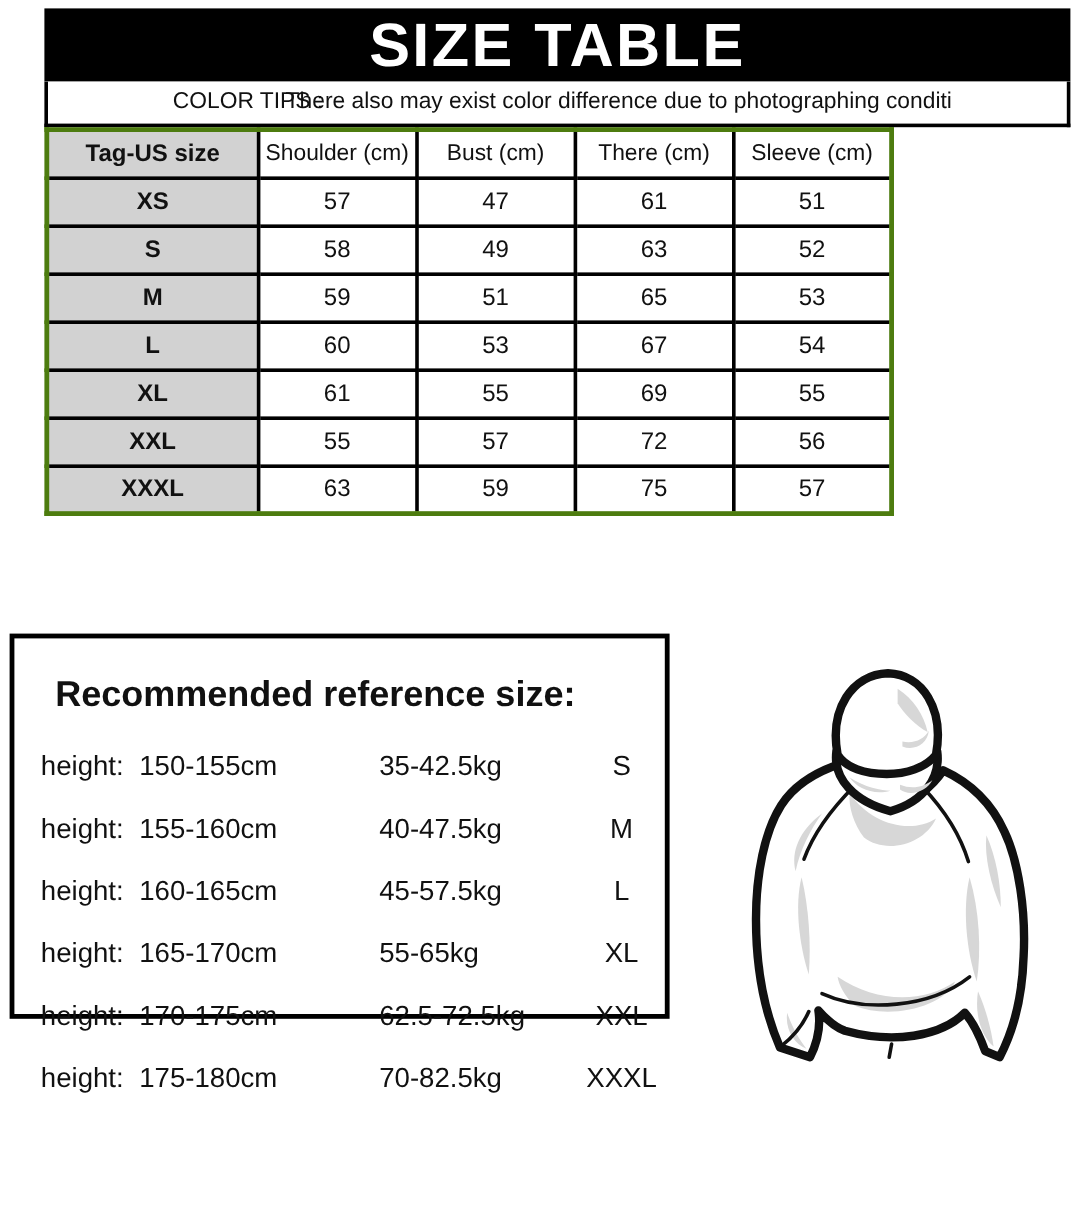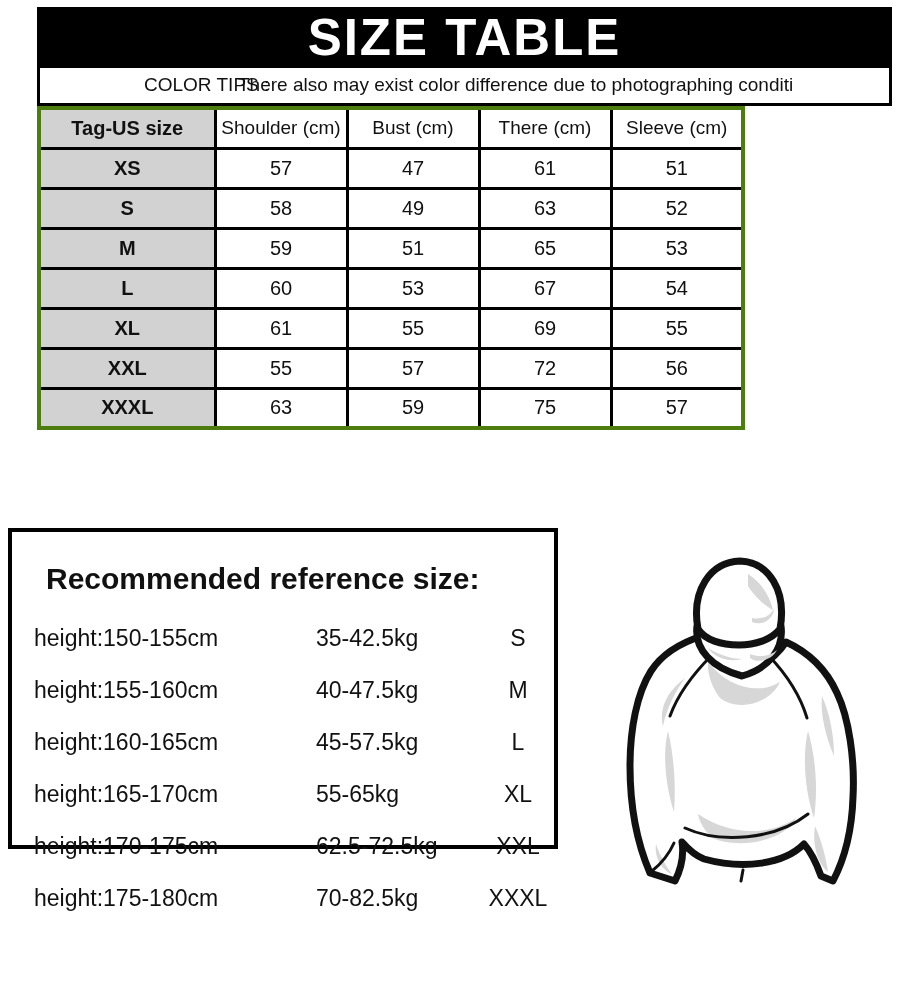--- a/index.html
+++ b/index.html
@@ -57,21 +57,21 @@
     padding: 28px 0 0 22px;
   }
   .reference-box h2 {
     font-size: 30px; font-weight: bold; letter-spacing: 0px;
     margin: 2px 0 16px 12px; white-space: nowrap;
   }
   .ref-row {
     display: grid; grid-template-columns: 282px 152px 100px;
     align-items: center; height: 52px; font-size: 23px;
   }
-  .ref-height { display: flex; white-space: nowrap; }
+  .ref-height { display: flex; gap: 13px; white-space: nowrap; }
   .ref-weight { white-space: nowrap; }
   .ref-size { text-align: center; }
 
   
   .hoodie {
     position: absolute; left: 590px; top: 546px;
     width: 296px; height: 360px;
   }
 </style>
 </head>

